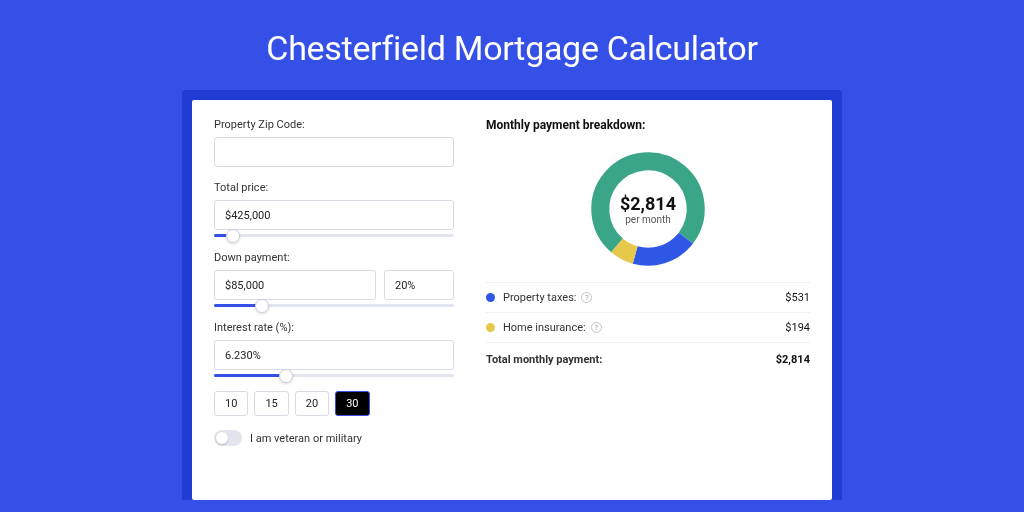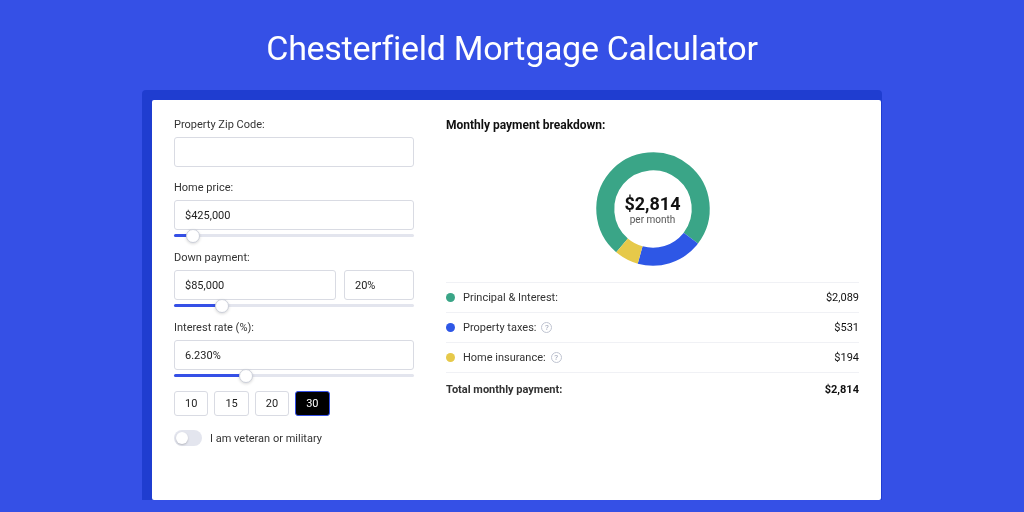--- a/index.html
+++ b/index.html
@@ -1,18 +1,18 @@
 <!DOCTYPE html>
 <html><head>
 <meta charset="utf-8">
 <style>
   * { box-sizing: border-box; margin: 0; padding: 0; font-family: -apple-system, BlinkMacSystemFont, "Segoe UI", Roboto, Helvetica, Arial, sans-serif; }
   body { background: #3550e6; width: 1024px; height: 512px; overflow: hidden; }
   .page-title { color: #fff; text-align: center; font-size: 34px; font-weight: 400; padding: 28px 0 22px; letter-spacing: -0.3px; }
-  .card-wrap { margin: 0 auto; width: 740px; background: #1f3dd0; padding: 10px 1px 0 10px; border-radius: 4px 4px 0 0; }
+  .card-wrap { margin: 0 auto; width: 660px; background: #1f3dd0; padding: 10px 10px 0 10px; border-radius: 4px 4px 0 0; }
   .card { background: #fff; border-radius: 2px; padding: 18px 22px 0 22px; display: flex; gap: 32px; height: 400px; overflow: hidden; }
   .left { width: 240px; flex: 0 0 240px; }
   .right { flex: 1; }
   .field-label { font-size: 11px; color: #333; margin-bottom: 6px; display: block; }
   .field-block { margin-bottom: 14px; }
   .text-input { width: 100%; border: 1px solid #d9dbe3; border-radius: 3px; height: 30px; padding: 0 10px; font-size: 11px; color: #222; }
   .row { display: flex; gap: 8px; }
   .row .text-input:first-child { flex: 1; }
   .row .text-input.pct { width: 70px; flex: 0 0 70px; }
   .slider-rail { position: relative; height: 3px; background: #e3e5ee; border-radius: 2px; margin-top: 4px; }
@@ -59,21 +59,21 @@
   <div class="card">
 
     <div class="left">
 
       <div class="field-block">
         <label class="field-label">Property Zip Code:</label>
         <input class="text-input" value="" style="">
       </div>
 
       <div class="field-block">
-        <label class="field-label">Home price:</label>
+        <label class="field-label">Total price:</label>
         <input class="text-input" value="$425,000" style="">
         <div class="slider-rail">
           <div class="slider-fill" style="width: 8%;"></div>
           <div class="slider-thumb" style="left: 8%;"></div>
         </div>
       </div>
 
       <div class="field-block">
         <label class="field-label">Down payment:</label>
         <div class="row">
@@ -124,25 +124,20 @@
             </svg>
           <div class="donut-center">
             <div class="donut-amount">$2,814</div>
             <div class="donut-sub">per month</div>
           </div>
         </div>
       </div>
 
       <div class="legend" id="legend">
           <div class="legend-row">
-            <span class="dot green"></span>
-            <span class="legend-label">Principal &amp; Interest:</span>
-            <span class="legend-val">$2,089</span>
-          </div>
-          <div class="legend-row">
             <span class="dot blue"></span>
             <span class="legend-label">Property taxes:</span>
             <span class="info-icon">?</span>
             <span class="legend-val">$531</span>
           </div>
           <div class="legend-row">
             <span class="dot yellow"></span>
             <span class="legend-label">Home insurance:</span>
             <span class="info-icon">?</span>
             <span class="legend-val">$194</span>

